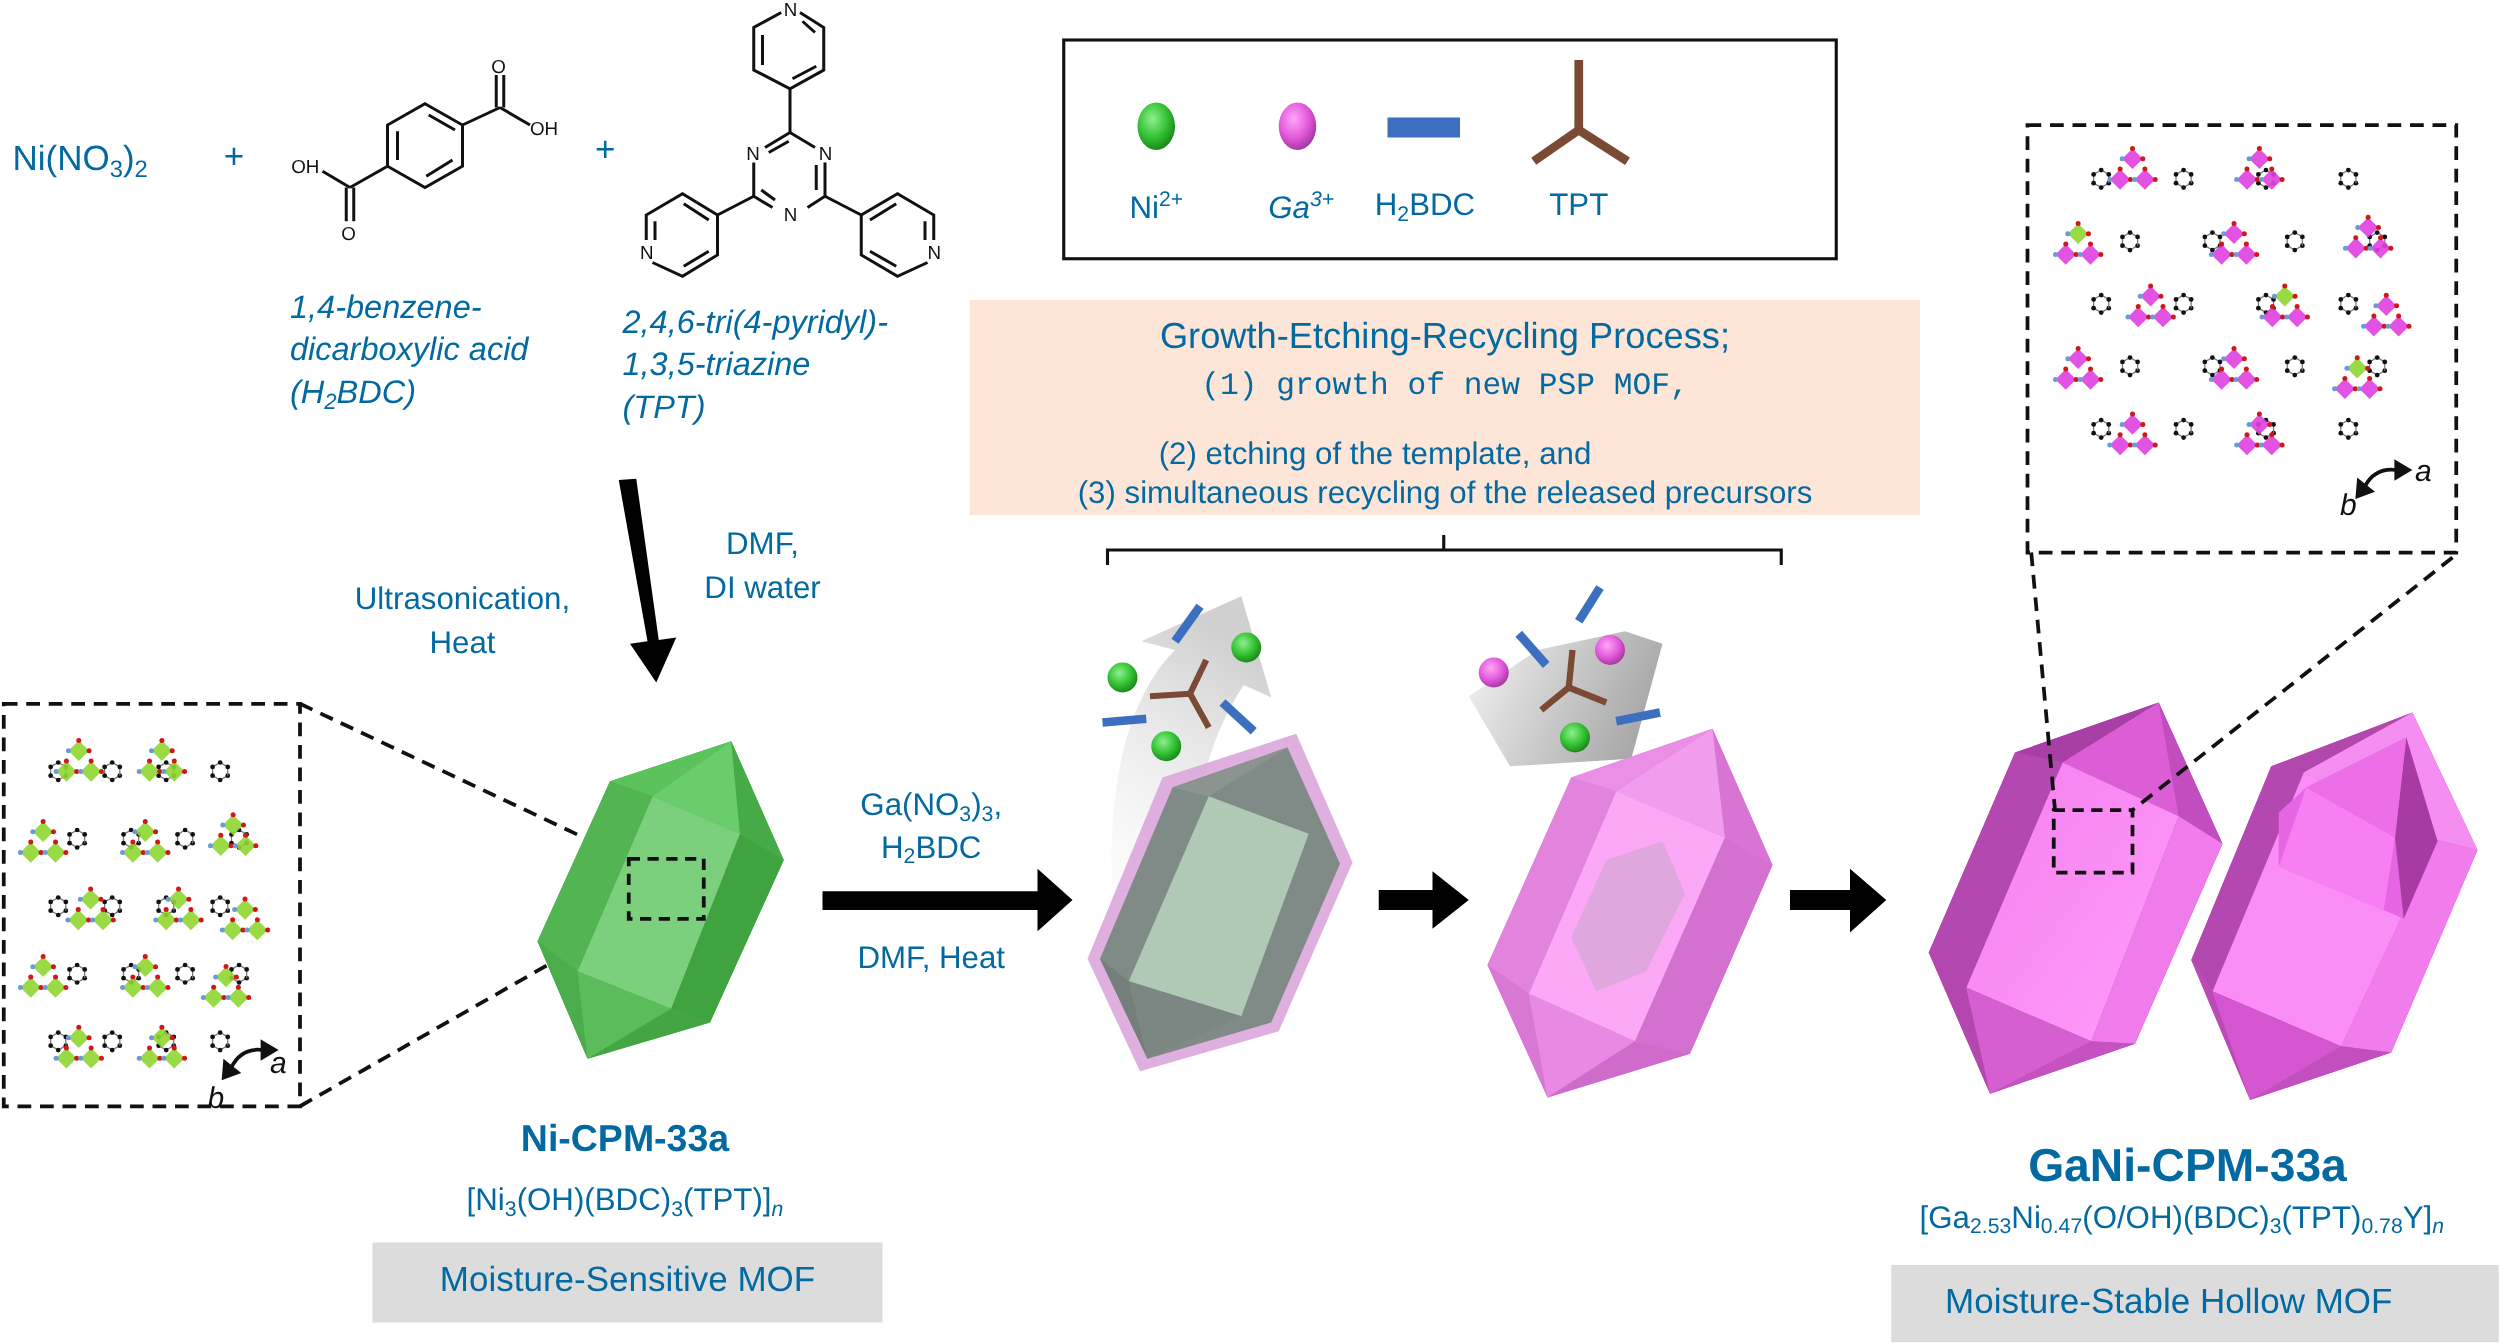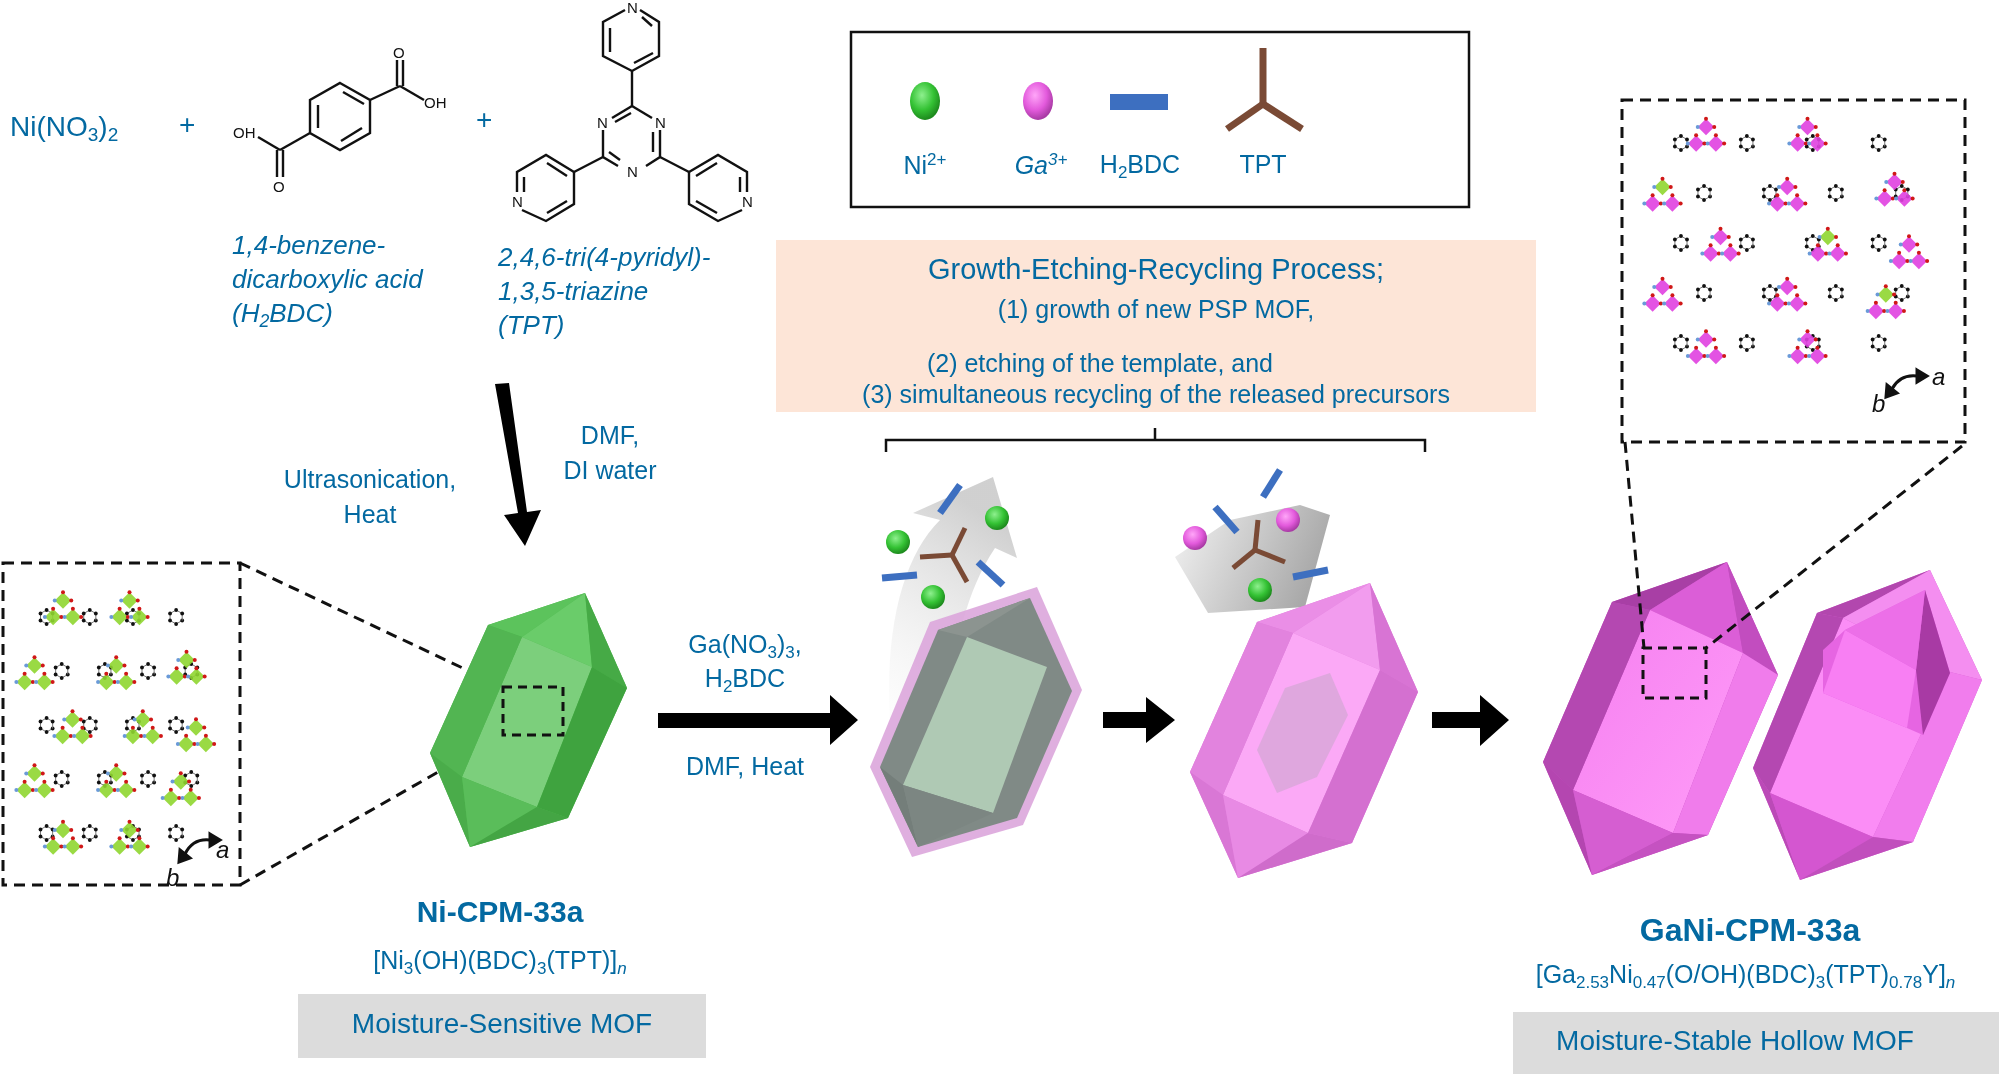--- a/index.html
+++ b/index.html
@@ -1061,21 +1061,21 @@
   <div>(TPT)</div>
 </div>
 
 <div class="lbl f25 c" style="left:895px; top:150px; width:60px;"><span>Ni</span><sup>2+</sup></div>
 <div class="lbl f25 c" style="left:1006px; top:150px; width:70px;font-style:italic;"><span>Ga</span><sup>3+</sup></div>
 <div class="lbl f25 c" style="left:1090px; top:150px; width:100px;"><span>H</span><sub>2</sub><span>BDC</span></div>
 <div class="lbl f25 c" style="left:1228px; top:150px; width:70px;">TPT</div>
 
 <div class="peach"></div>
 <div class="lbl c" style="left:776px; top:253px; width:760px; font-size:29px;">Growth-Etching-Recycling Process;</div>
-<div class="lbl c f25" style="left:776px; top:295px; width:760px;">(1) growth of new PSP MOF,</div>
+<div class="lbl c f25" style="left:776px; top:295px; width:760px;font-family:Liberation Mono, monospace;">(1) growth of new PSP MOF,</div>
 <div class="lbl c f25" style="left:776px; top:349px; width:648px;">(2) etching of the template, and</div>
 <div class="lbl c f25" style="left:776px; top:380px; width:760px;">(3) simultaneous recycling of the released precursors</div>
 
 <div class="lbl c f25" style="left:265px; top:422px; width:210px; line-height:35px;margin-top:40px;">
   <div>Ultrasonication,</div>
   <div>Heat</div>
 </div>
 <div class="lbl c f25" style="left:545px; top:418px; width:130px; line-height:35px;">
   <div>DMF,</div>
   <div>DI water</div>
@@ -1083,16 +1083,16 @@
 
 <div class="lbl c f25" style="left:665px; top:630px; width:160px;"><span>Ga(NO</span><sub>3</sub><span>)</span><sub>3</sub><span>,</span></div>
 <div class="lbl c f25" style="left:665px; top:664px; width:160px;"><span>H</span><sub>2</sub><span>BDC</span></div>
 <div class="lbl c f25" style="left:660px; top:752px; width:170px;">DMF, Heat</div>
 
 <div class="lbl c bold" style="left:380px; top:895px; width:240px; font-size:30px;">Ni-CPM-33a</div>
 <div class="lbl c f25" style="left:340px; top:946px; width:320px;"><span>[Ni</span><sub>3</sub><span>(OH)(BDC)</span><sub>3</sub><span>(TPT)]</span><sub class="ital">n</sub></div>
 <div class="graybox" style="left:298px; top:994px; width:408px; height:64px;"></div>
 <div class="lbl c" style="left:298px; top:1008px; width:408px; font-size:28px;">Moisture-Sensitive MOF</div>
 
-<div class="lbl c bold" style="left:1600px; top:912px; width:300px; font-size:32px;text-align:center;">GaNi-CPM-33a</div>
+<div class="lbl c bold" style="left:1600px; top:912px; width:300px; font-size:37px;text-align:center;">GaNi-CPM-33a</div>
 <div class="lbl c f25" style="left:1490px; top:960px; width:511px;"><span>[Ga</span><sub>2.53</sub><span>Ni</span><sub>0.47</sub><span>(O/OH)(BDC)</span><sub>3</sub><span>(TPT)</span><sub>0.78</sub><span>Y]</span><sub class="ital">n</sub></div>
 <div class="graybox" style="left:1513px; top:1012px; width:486px; height:62px;"></div>
 <div class="lbl c" style="left:1513px; top:1025px; width:444px; font-size:28px;">Moisture-Stable Hollow MOF</div>
 
 </body></html>

